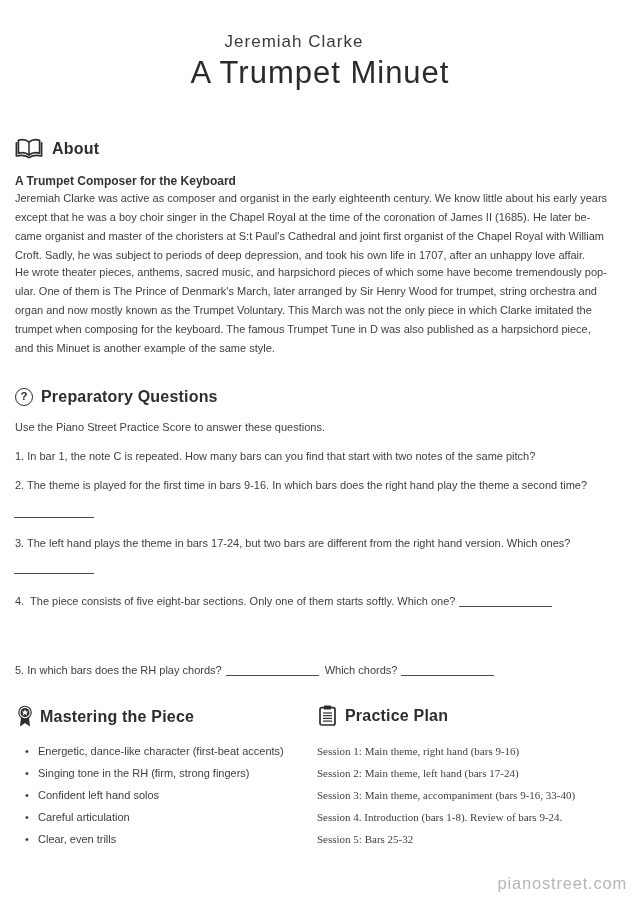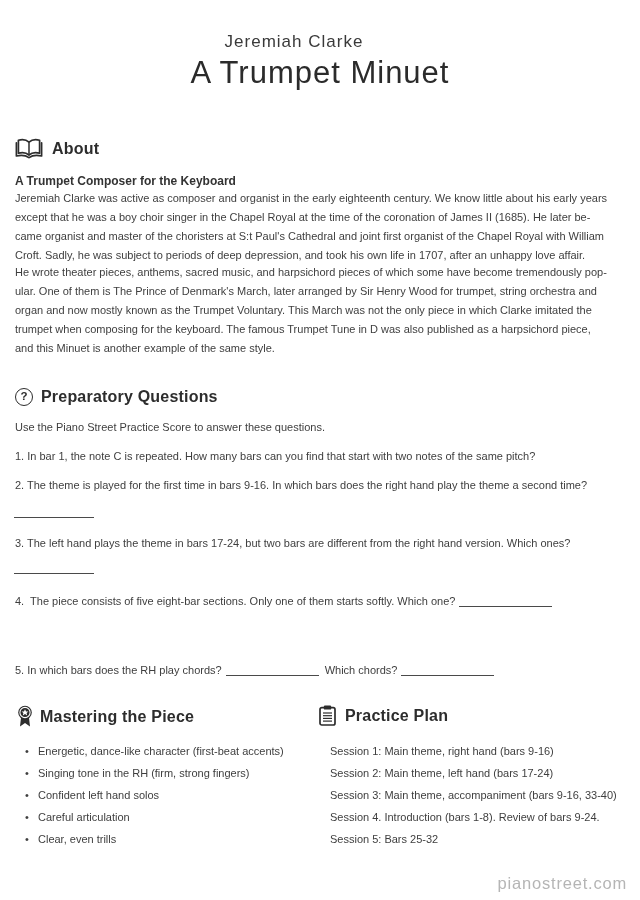--- a/index.html
+++ b/index.html
@@ -90,21 +90,21 @@
     list-style: none; margin: 0; padding: 0;
   }
   .bullet-list li {
     position: relative; padding-left: 22px; height: 22px;
     font-size: 11px; color: #3e3e3e; line-height: 14px;
   }
   .bullet-list li::before {
     content: "\2022"; position: absolute; left: 9px; top: 0;
     font-size: 11px; color: #3e3e3e;
   }
-  .sessions { position: absolute; left: 330px; top: 744px; }
+  .sessions { position: absolute; left: 317px; top: 744px; font-family: Liberation Serif, serif; }
   .sessions p {
     margin: 0; height: 22px; font-size: 11px;
     color: #3e3e3e; line-height: 14px; white-space: pre;
   }
 
   
   .footer {
     position: absolute; top: 873px; right: 13px;
     font-size: 16.5px; letter-spacing: 0.8px; color: #b5b5b5;
     line-height: 20px;

